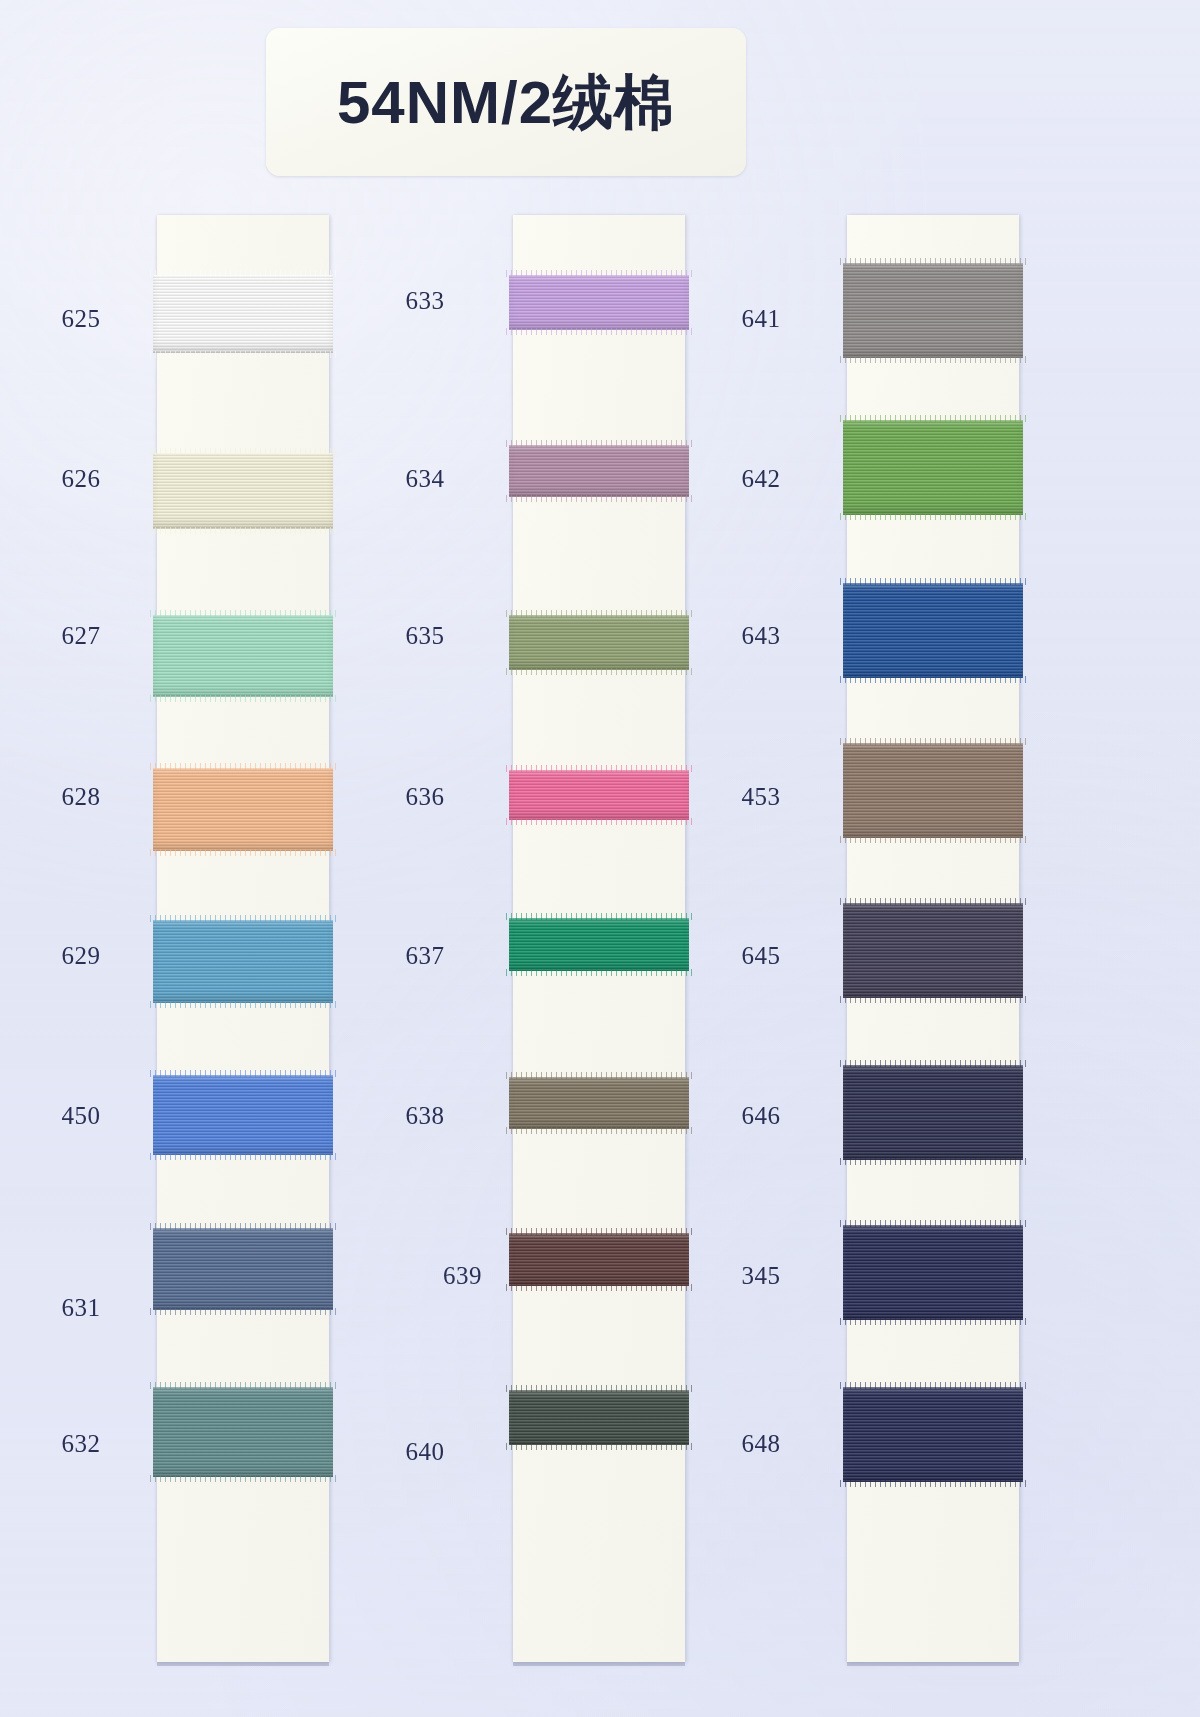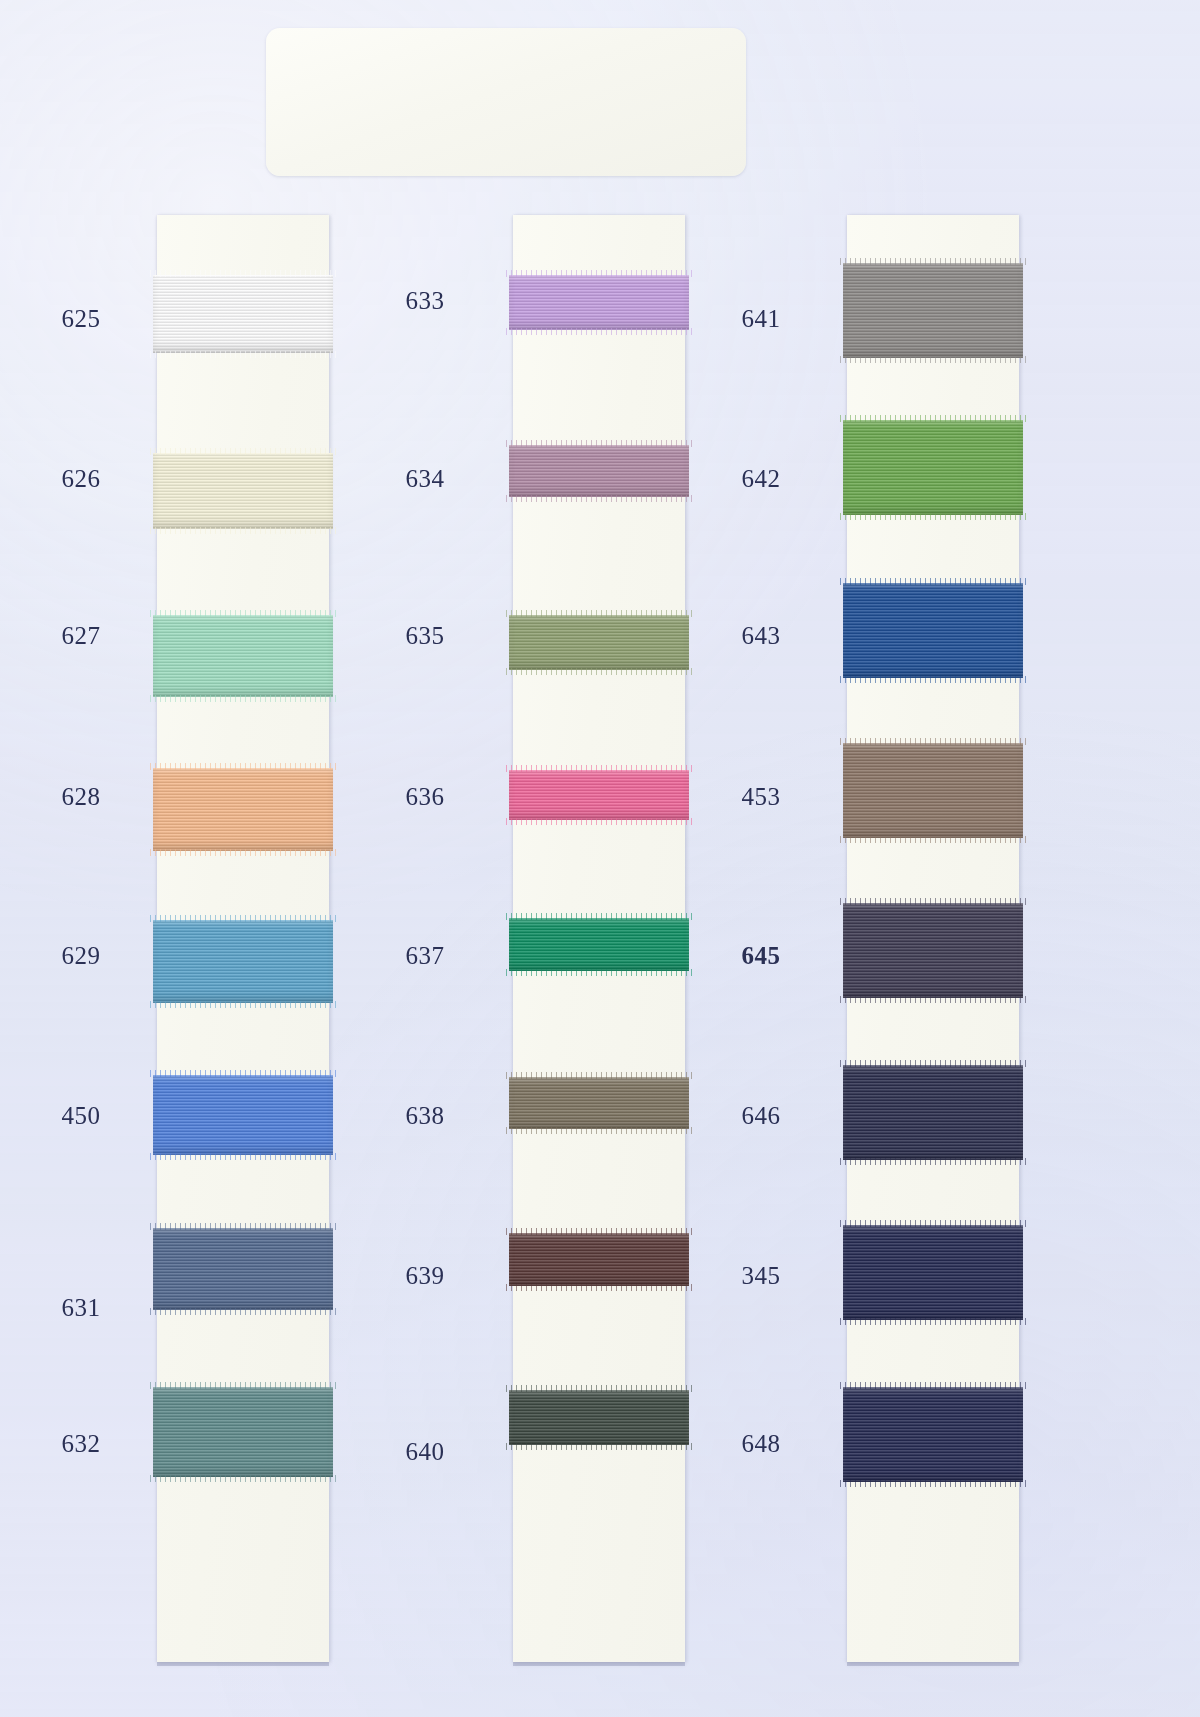--- a/index.html
+++ b/index.html
@@ -133,20 +133,21 @@
   .codes-1 { left: 36px; }
   .codes-2 { left: 380px; }
   .codes-3 { left: 716px; }
 </style>
 </head>
 <body>
 
 <div class="paper-grain"></div>
 
 <div class="title-card">
+  <div class="title-main">54NM/2绒棉</div>
 </div>
 
 <div class="column col-1">
   <div class="card"></div>
 <div class="band" style="top: 60px; height: 78px; background: rgb(251, 251, 252); color: rgb(251, 251, 252);">
       <div class="thread"></div>
       <div class="fuzz-top"></div>
       <div class="fuzz-bot"></div>
     </div>
     <div class="band" style="top: 238px; height: 76px; background: rgb(243, 240, 215); color: rgb(243, 240, 215);">
@@ -283,22 +284,22 @@
 <div class="code" style="top: 942px; left: 36px;">629</div>
 <div class="code" style="top: 1102px; left: 36px;">450</div>
 <div class="code" style="top: 1262px; left: 36px; margin-top: 32px;">631</div>
 <div class="code" style="top: 1430px; left: 36px;">632</div>
 <div class="code" style="top: 287px; left: 380px;">633</div>
 <div class="code" style="top: 465px; left: 380px;">634</div>
 <div class="code" style="top: 622px; left: 380px;">635</div>
 <div class="code" style="top: 783px; left: 380px;">636</div>
 <div class="code" style="top: 942px; left: 380px;">637</div>
 <div class="code" style="top: 1102px; left: 380px;">638</div>
-<div class="code" style="top: 1262px; left: 380px;">639</div>
+<div class="code" style="top: 1262px; left: 392px; text-align: right;">639</div>
 <div class="code" style="top: 1430px; left: 380px; margin-top: 8px;">640</div>
 <div class="code" style="top: 305px; left: 716px;">641</div>
 <div class="code" style="top: 465px; left: 716px;">642</div>
 <div class="code" style="top: 622px; left: 716px;">643</div>
 <div class="code" style="top: 783px; left: 716px;">453</div>
-<div class="code" style="top: 942px; left: 716px; font-weight: bold;">645</div>
+<div class="code" style="top: 942px; left: 716px;">645</div>
 <div class="code" style="top: 1102px; left: 716px;">646</div>
 <div class="code" style="top: 1262px; left: 716px;">345</div>
 <div class="code" style="top: 1430px; left: 716px;">648</div>
 
 </body></html>

